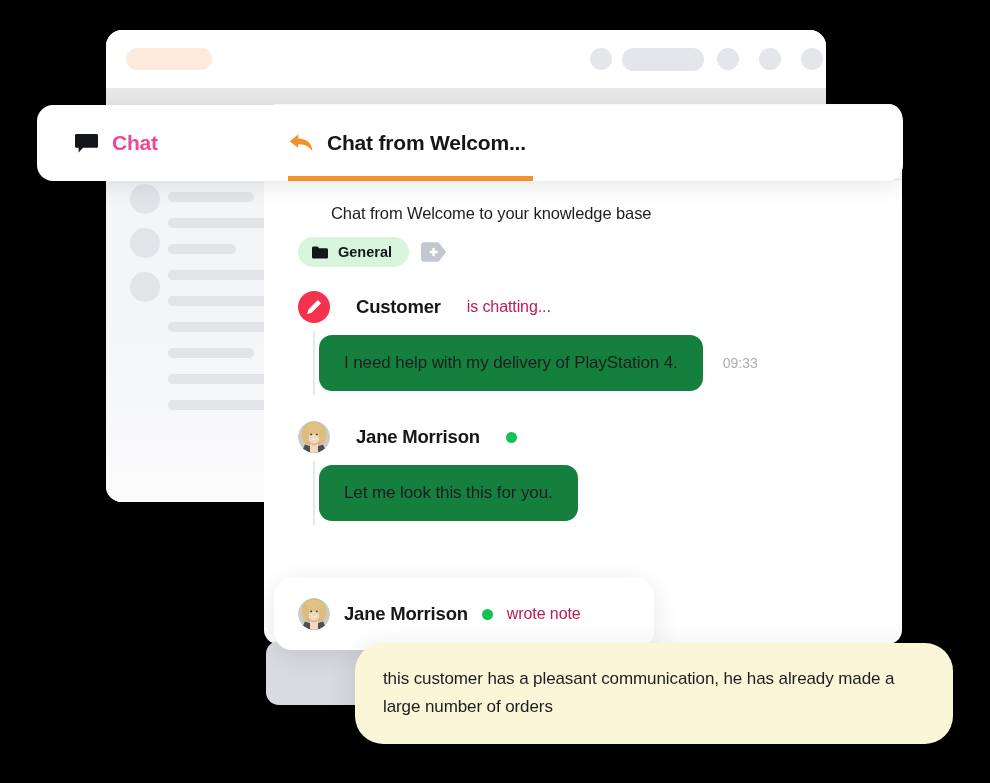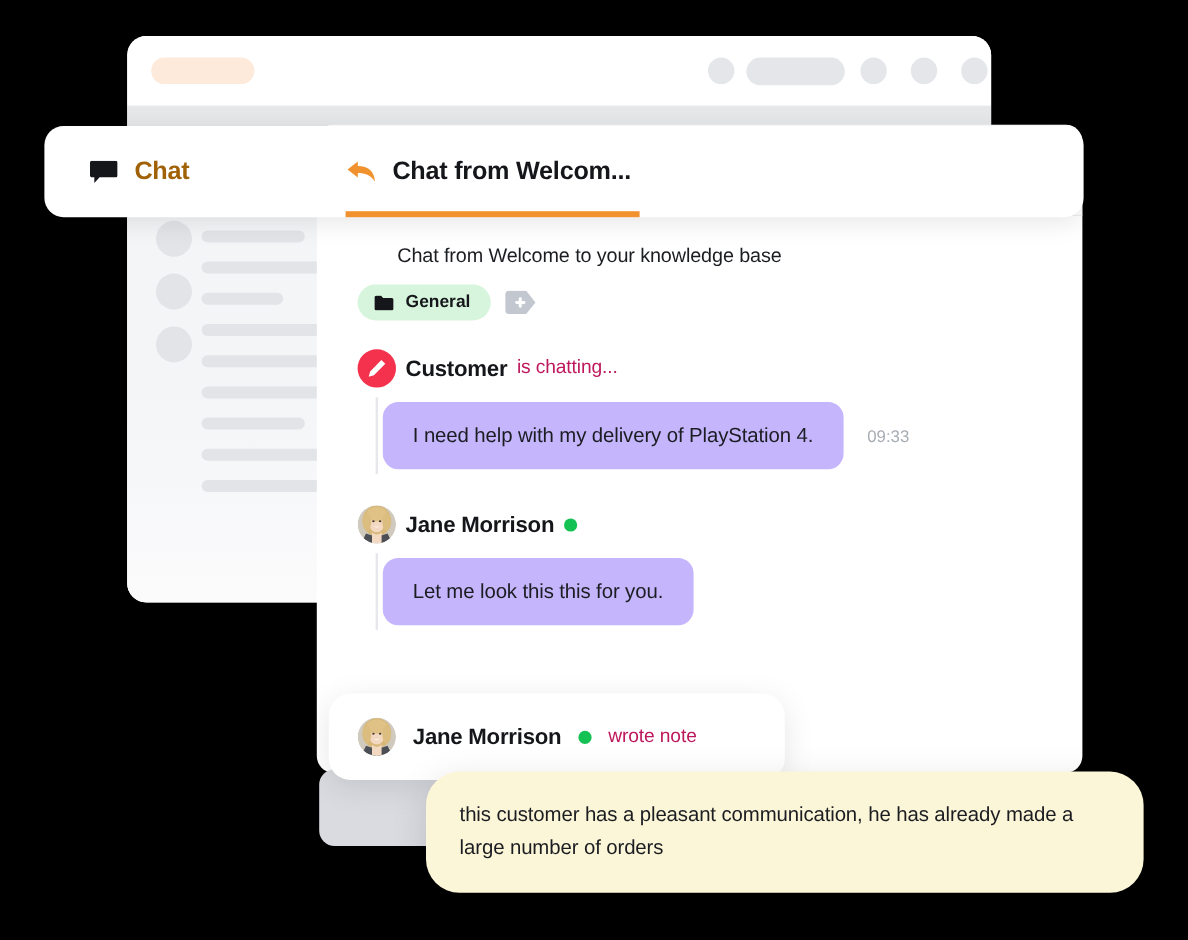--- a/index.html
+++ b/index.html
@@ -206,21 +206,21 @@
     height: 20px;
     position: relative;
   }
 
   
   .msg-group { position: relative; margin-bottom: 6px; }
 
   .msg-header {
     display: flex;
     align-items: center;
-    gap: 8px;
+    gap: 26px;
     height: 36px;
     margin-bottom: 10px;
   }
 
   .avatar {
     width: 32px;
     height: 32px;
     border-radius: 50%;
     flex: none;
     overflow: hidden;
@@ -269,21 +269,21 @@
     content: "";
     position: absolute;
     left: 15px;
     top: -4px;
     bottom: -4px;
     width: 1.5px;
     background: #e6e8eb;
   }
 
   .bubble {
-    background: #c4b5fd;
+    background: #15803d;
     border-radius: 13px;
     padding: 18px 25px;
     font-size: 17px;
     color: #1b1d21;
     letter-spacing: -0.1px;
     max-width: 470px;
   }
 
   .msg-time {
     font-size: 14px;
@@ -349,21 +349,21 @@
     gap: 14px;
     box-shadow: 0 4px 22px rgba(0,0,0,0.10);
     z-index: 5;
   }
 
   #chat-card .chat-balloon { width: 23px; height: 19px; display: block; }
 
   #chat-card-label {
     font-size: 21px;
     font-weight: 700;
-    color: #a16207;
+    color: #ec4899;
     letter-spacing: -0.2px;
   }
 
   
   #chat-card-tab {
     position: absolute;
     left: 251px;
     top: 0;
     height: 76px;
     display: flex;

